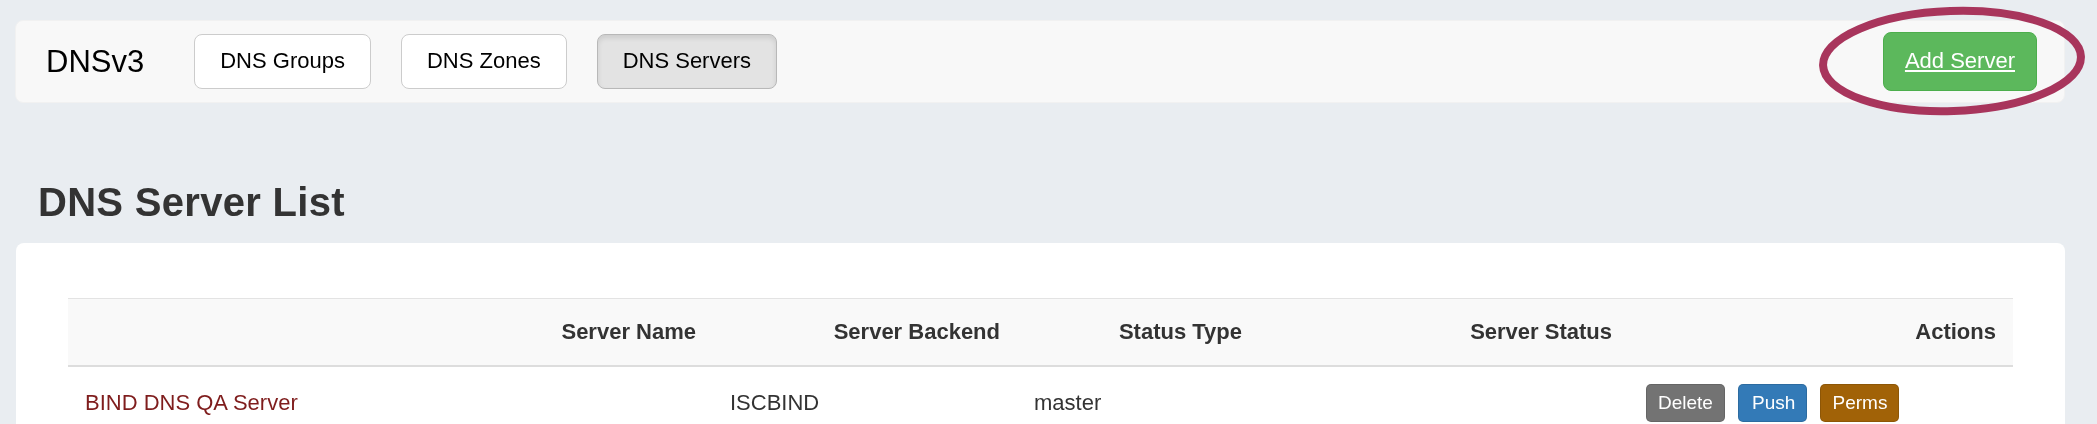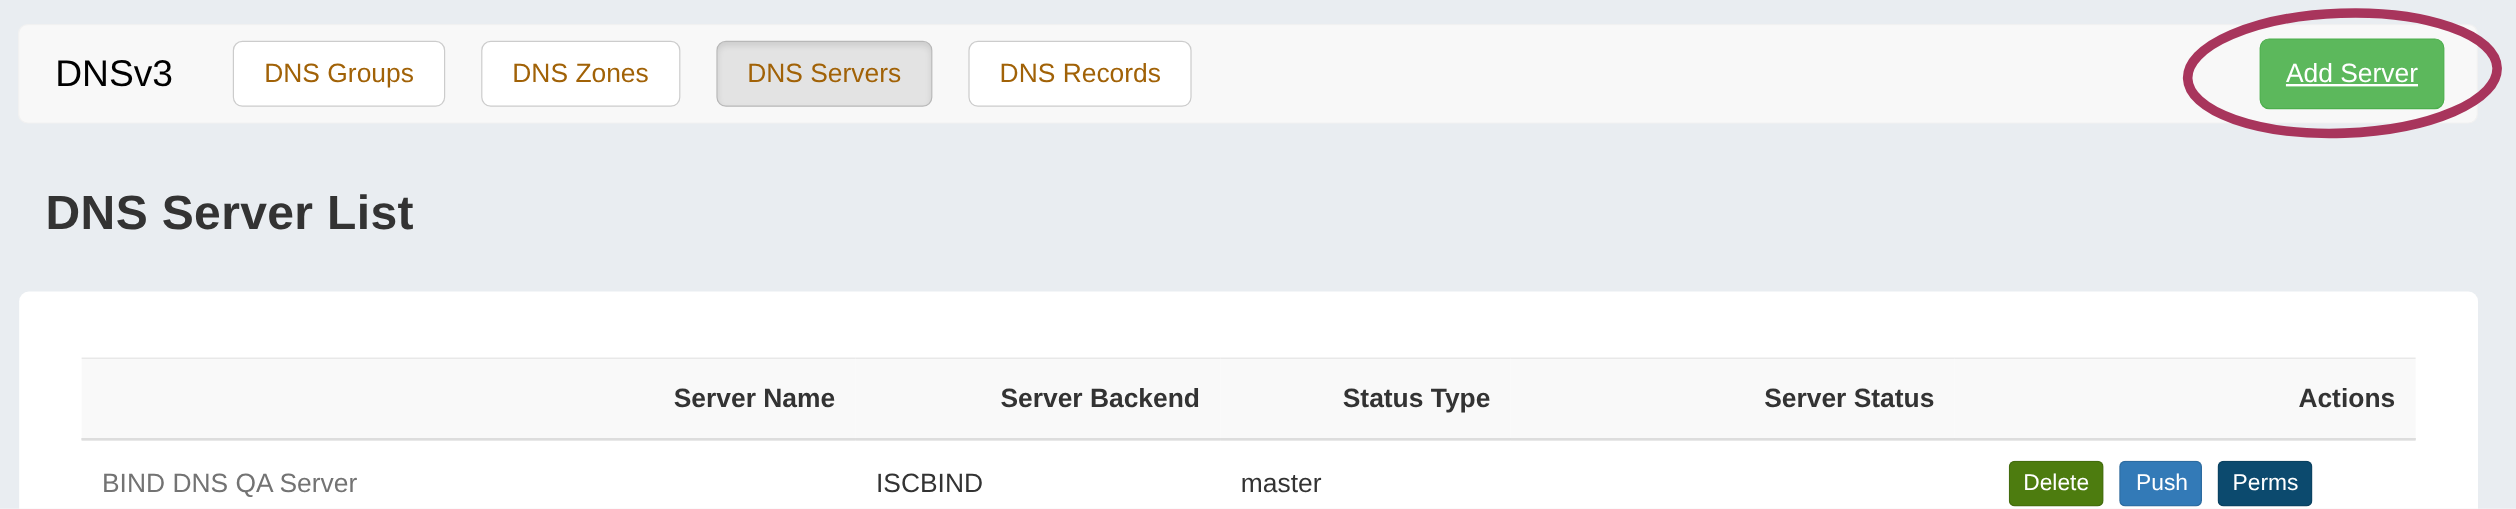--- a/index.html
+++ b/index.html
@@ -18,39 +18,39 @@
     background:#f8f8f8;
     border:1px solid #f1f1f1;
     border-radius:8px;
     display:flex; align-items:center;
     padding:0 27px 0 30px;
   }
   .brand { font-size:31px; color:#000000; margin-right:50px; white-space:nowrap; }
   .tabs { display:flex; gap:30px; align-items:center; }
   .tab {
     font-family:"Liberation Sans", sans-serif;
-    font-size:22px; color:#a16207; white-space:nowrap;
+    font-size:22px; color:#000000; white-space:nowrap;
     background:#fff; border:1px solid #ccc; border-radius:8px;
     padding:13px 25px; cursor:pointer; line-height:1.2;
   }
   .tab.active {
     background:#e3e3e3; border-color:#b8b8b8;
     box-shadow: inset 0 3px 5px rgba(0,0,0,.10);
   }
   .spacer { flex:1; }
   .btn-add {
     font-family:"Liberation Sans", sans-serif;
     font-size:22px; color:#fff; white-space:nowrap;
     background:#5cb85c; border:1px solid #4cae4c; border-radius:8px;
     padding:15px 21px; cursor:pointer; line-height:1.2;
   }
 
   
   .page-title {
-    position:absolute; left:38px; top:156px; margin:0;
+    position:absolute; left:38px; top:180px; margin:0;
     font-size:40px; font-weight:bold; color:#333; letter-spacing:.3px;
   }
 
   
   .card {
     position:absolute; left:16px; top:243px;
     width:2049px; height:260px; box-sizing:border-box;
     background:#fff; border-radius:8px;
     padding:55px 52px 0 52px;
   }
@@ -86,21 +86,20 @@
 </style>
 </head>
 <body>
 
 <header class="navbar">
   <span class="brand">DNSv3</span>
   <nav class="tabs">
     <button class="tab">DNS Groups</button>
     <button class="tab">DNS Zones</button>
     <button class="tab active">DNS Servers</button>
-    <button class="tab">DNS Records</button>
   </nav>
   <div class="spacer"></div>
   <button class="btn-add" style="background-color: rgb(92, 184, 92); text-decoration: underline;">Add Server</button>
 </header>
 
 <h1 class="page-title">DNS Server List</h1>
 
 <main class="card">
   <table class="server-table">
     <colgroup>
@@ -115,29 +114,29 @@
         <th>Server Name</th>
         <th>Server Backend</th>
         <th>Status Type</th>
         <th>Server Status</th>
         <th>Actions</th>
       </tr>
     </thead>
     <tbody>
       <tr>
         <td>
-          <a href="#" class="server-link" style="color: #737373; margin-top: 32px;">BIND DNS QA Server</a>
+          <a href="#" class="server-link" style="color: #7f1d1d; margin-top: 32px;">BIND DNS QA Server</a>
         </td>
         <td>ISCBIND</td>
         <td>master</td>
         <td></td>
         <td>
-          <button class="act" style="background-color: #4d7c0f; margin-left: 28px;">Delete</button>
+          <button class="act" style="background-color: #737373;">Delete</button>
           <button class="act" style="background-color: rgb(51, 122, 183); padding-left: 13px;">Push</button>
-          <button class="act" style="background-color: #0c4a6e;">Perms</button>
+          <button class="act" style="background-color: #a16207;">Perms</button>
         </td>
       </tr>
     </tbody>
   </table>
 </main>
 
 <svg class="annotation-overlay" width="2097" height="424" viewBox="0 0 2097 424" xmlns="http://www.w3.org/2000/svg">
   <ellipse cx="1952" cy="61" rx="129" ry="50" fill="none" stroke-width="8" stroke-linecap="round" transform="rotate(-2 1952 61)" style="stroke: rgb(168, 53, 92);"></ellipse>
 </svg>
 

